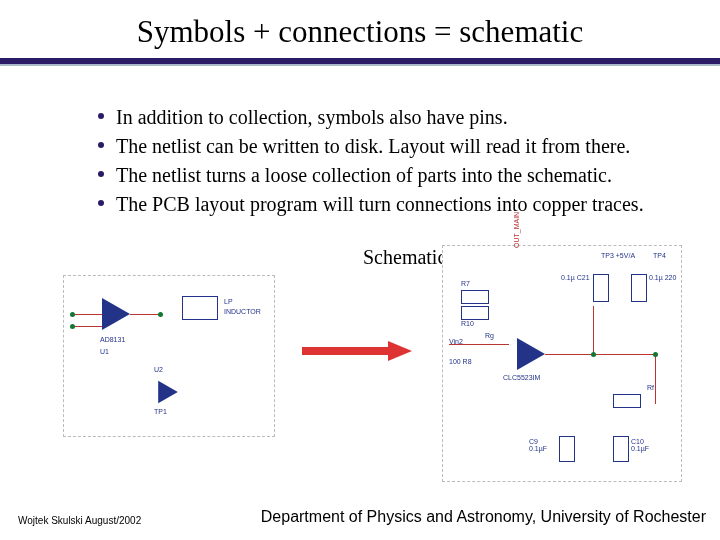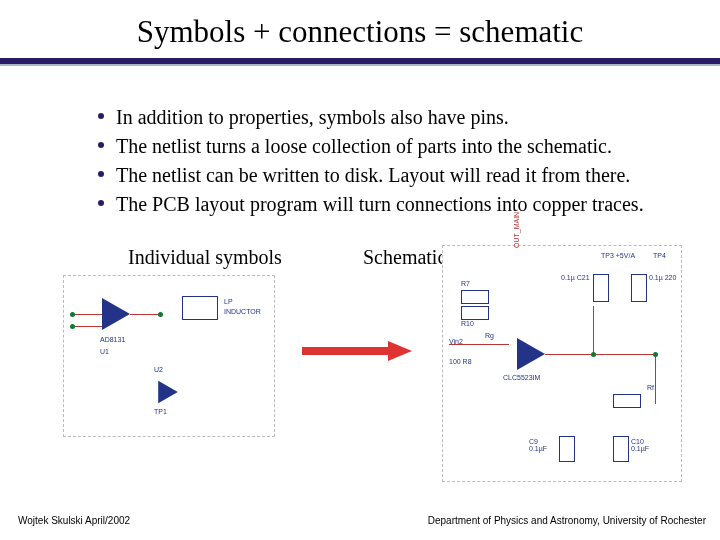--- a/index.html
+++ b/index.html
@@ -25,21 +25,21 @@
   .diagram-right{top:245px;left:442px;width:238px;height:235px}
   .arrow{position:absolute;top:344px;left:302px;width:110px;height:14px}
   .arrow .shaft{position:absolute;top:3px;left:0;width:88px;height:8px;
     background:#d33}
   .arrow .head{position:absolute;top:-3px;left:86px;width:0;height:0;
     border-left:24px solid #d33;border-top:10px solid transparent;
     border-bottom:10px solid transparent}
   .footer-left{position:absolute;bottom:14px;left:18px;
     font-family:Arial,Helvetica,sans-serif;font-size:10px;color:#000}
   .footer-right{position:absolute;bottom:14px;right:14px;
-    font-family:Arial,Helvetica,sans-serif;font-size:10px;color:#000;
+    font-family:Arial,Helvetica,sans-serif;font-size:16px;color:#000;
     }
   
   .sch{position:absolute;background:#b33;height:1px}
   .sv{position:absolute;background:#b33;width:1px}
   .tri{position:absolute;width:0;height:0;border-left:28px solid #238;
     border-top:16px solid transparent;border-bottom:16px solid transparent}
   .box{position:absolute;border:1px solid #238;background:#fff}
   .dot{position:absolute;width:5px;height:5px;background:#173;border-radius:50%}
   .tinytxt{position:absolute;font-family:Arial,sans-serif;font-size:7px;
     color:#238;white-space:nowrap}
@@ -49,34 +49,33 @@
 
 <div class="slide">
 
   <div class="title">Symbols + connections = schematic</div>
 
   <div class="rule-dark"></div>
   <div class="rule-light"></div>
 
   <ul class="bullets">
     <li>
-      <span>In addition to properties, symbols also have </span><span class="underline">pins</span><span>.</span>
+      <span>In addition to collection, symbols also have </span><span class="underline">pins</span><span>.</span>
+    </li>
+    <li>
+      <span>The netlist can be written to disk. Layout will read it from there.</span>
     </li>
     <li>
       <span>The netlist turns a loose collection of parts into the schematic.</span>
-    </li>
-    <li>
-      <span>The netlist can be written to disk. Layout will read it from there.</span>
     </li>
     <li>
       <span>The PCB layout program will turn connections into copper traces.</span>
     </li>
   </ul>
 
-  <div class="label-left">Individual symbols</div>
   <div class="label-right">Schematic</div>
 
   <div class="diagram diagram-left">
     <div class="tri" style="top:22px;left:38px"></div>
     <div class="sch" style="top:38px;left:8px;width:30px"></div>
     <div class="sch" style="top:50px;left:8px;width:30px"></div>
     <div class="sch" style="top:38px;left:66px;width:28px"></div>
     <div class="dot" style="top:36px;left:6px"></div>
     <div class="dot" style="top:48px;left:6px"></div>
     <div class="dot" style="top:36px;left:94px"></div>
@@ -121,15 +120,15 @@
     <div class="box" style="top:190px;left:170px;width:14px;height:24px"></div>
     <div class="tinytxt" style="top:192px;left:86px;white-space:pre">C9
 0.1µF</div>
     <div class="tinytxt" style="top:192px;left:188px;white-space:pre">C10
 0.1µF</div>
     <div class="sv" style="top:60px;left:150px;height:48px"></div>
     <div class="dot" style="top:106px;left:148px"></div>
     <div class="dot" style="top:106px;left:210px"></div>
   </div>
 
-  <div class="footer-left">Wojtek Skulski April/2002</div>
+  <div class="footer-left">Wojtek Skulski August/2002</div>
   <div class="footer-right">Department of Physics and Astronomy, University of Rochester</div>
 </div>
 
 </body></html>

